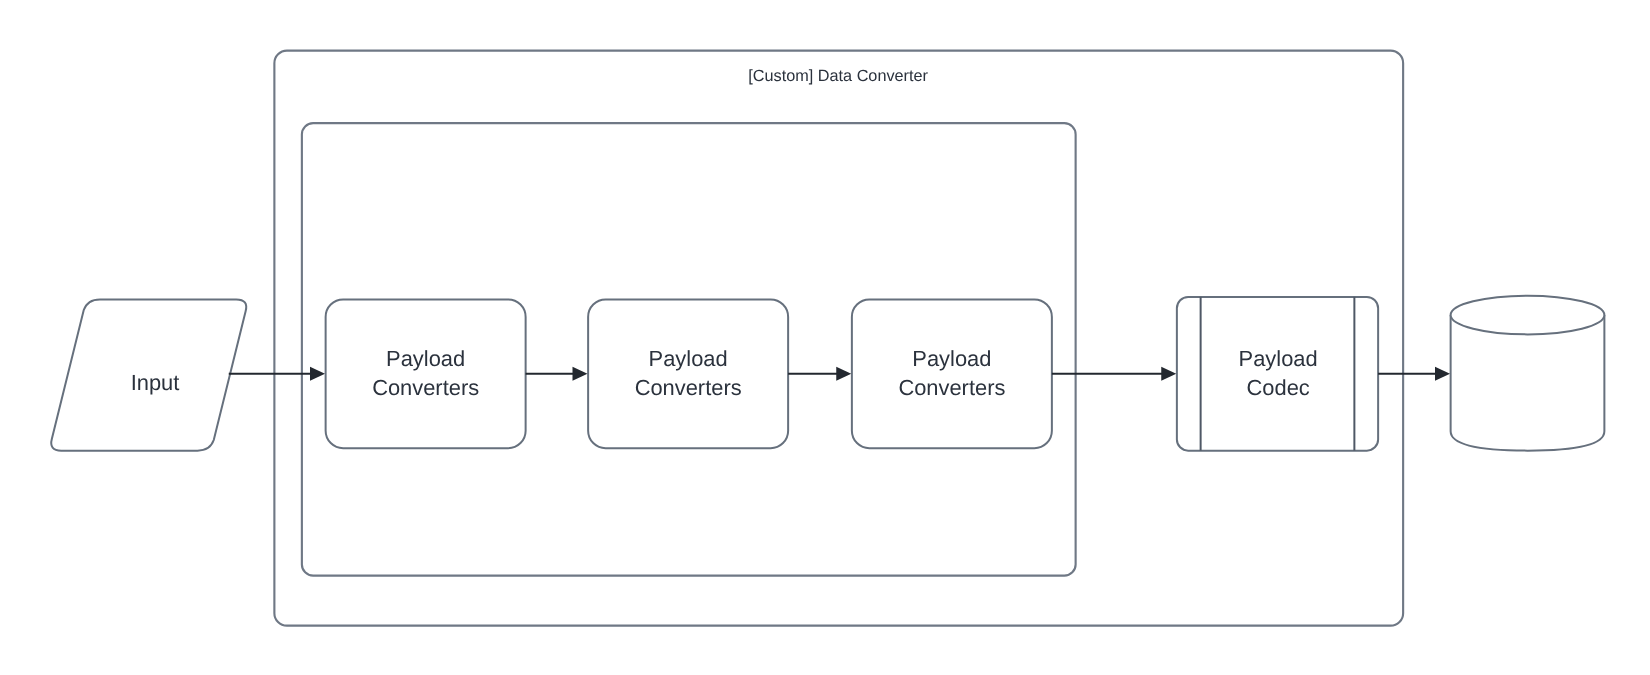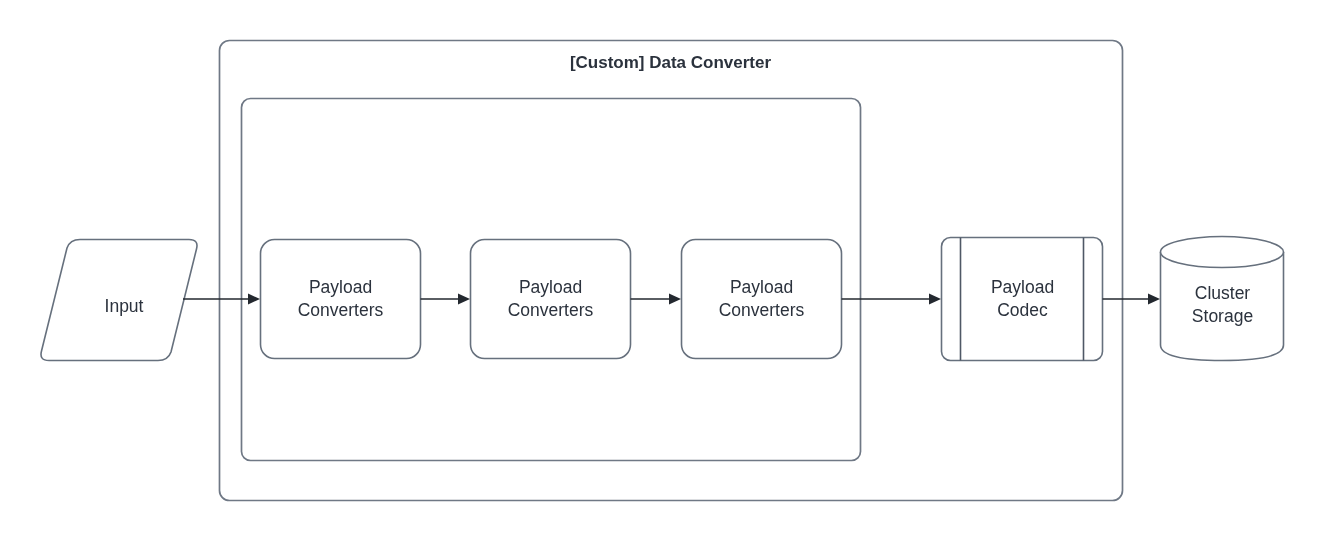--- a/index.html
+++ b/index.html
@@ -54,22 +54,21 @@
     position: absolute;
     color: #2b323d;
     font-family: "Liberation Sans", sans-serif;
     text-align: center;
     line-height: 1.32;
     white-space: pre-line;
     pointer-events: none;
     -webkit-font-smoothing: antialiased;
   }
   .lbl-title {
-    font-size: 17px;
-    font-weight: bold;
+    font-size: 13px;
   }
   .lbl-node {
     font-size: 17.5px;
   }
   .center-box {
     display: flex;
     align-items: center;
     justify-content: center;
   }
 </style>
@@ -137,16 +136,14 @@
 
   <div class="lbl lbl-node center-box" style="left:470px; top:239px; width:161px; height:120px;">Payload
 Converters</div>
 
   <div class="lbl lbl-node center-box" style="left:681px; top:239px; width:161px; height:120px;">Payload
 Converters</div>
 
   <div class="lbl lbl-node center-box" style="left:961px; top:238px; width:123px; height:122px;">Payload
 Codec</div>
 
-  <div class="lbl lbl-node center-box" style="left:1161px; top:250px; width:123px; height:110px;">Cluster
-Storage</div>
 
 </div>
 
 </body></html>

